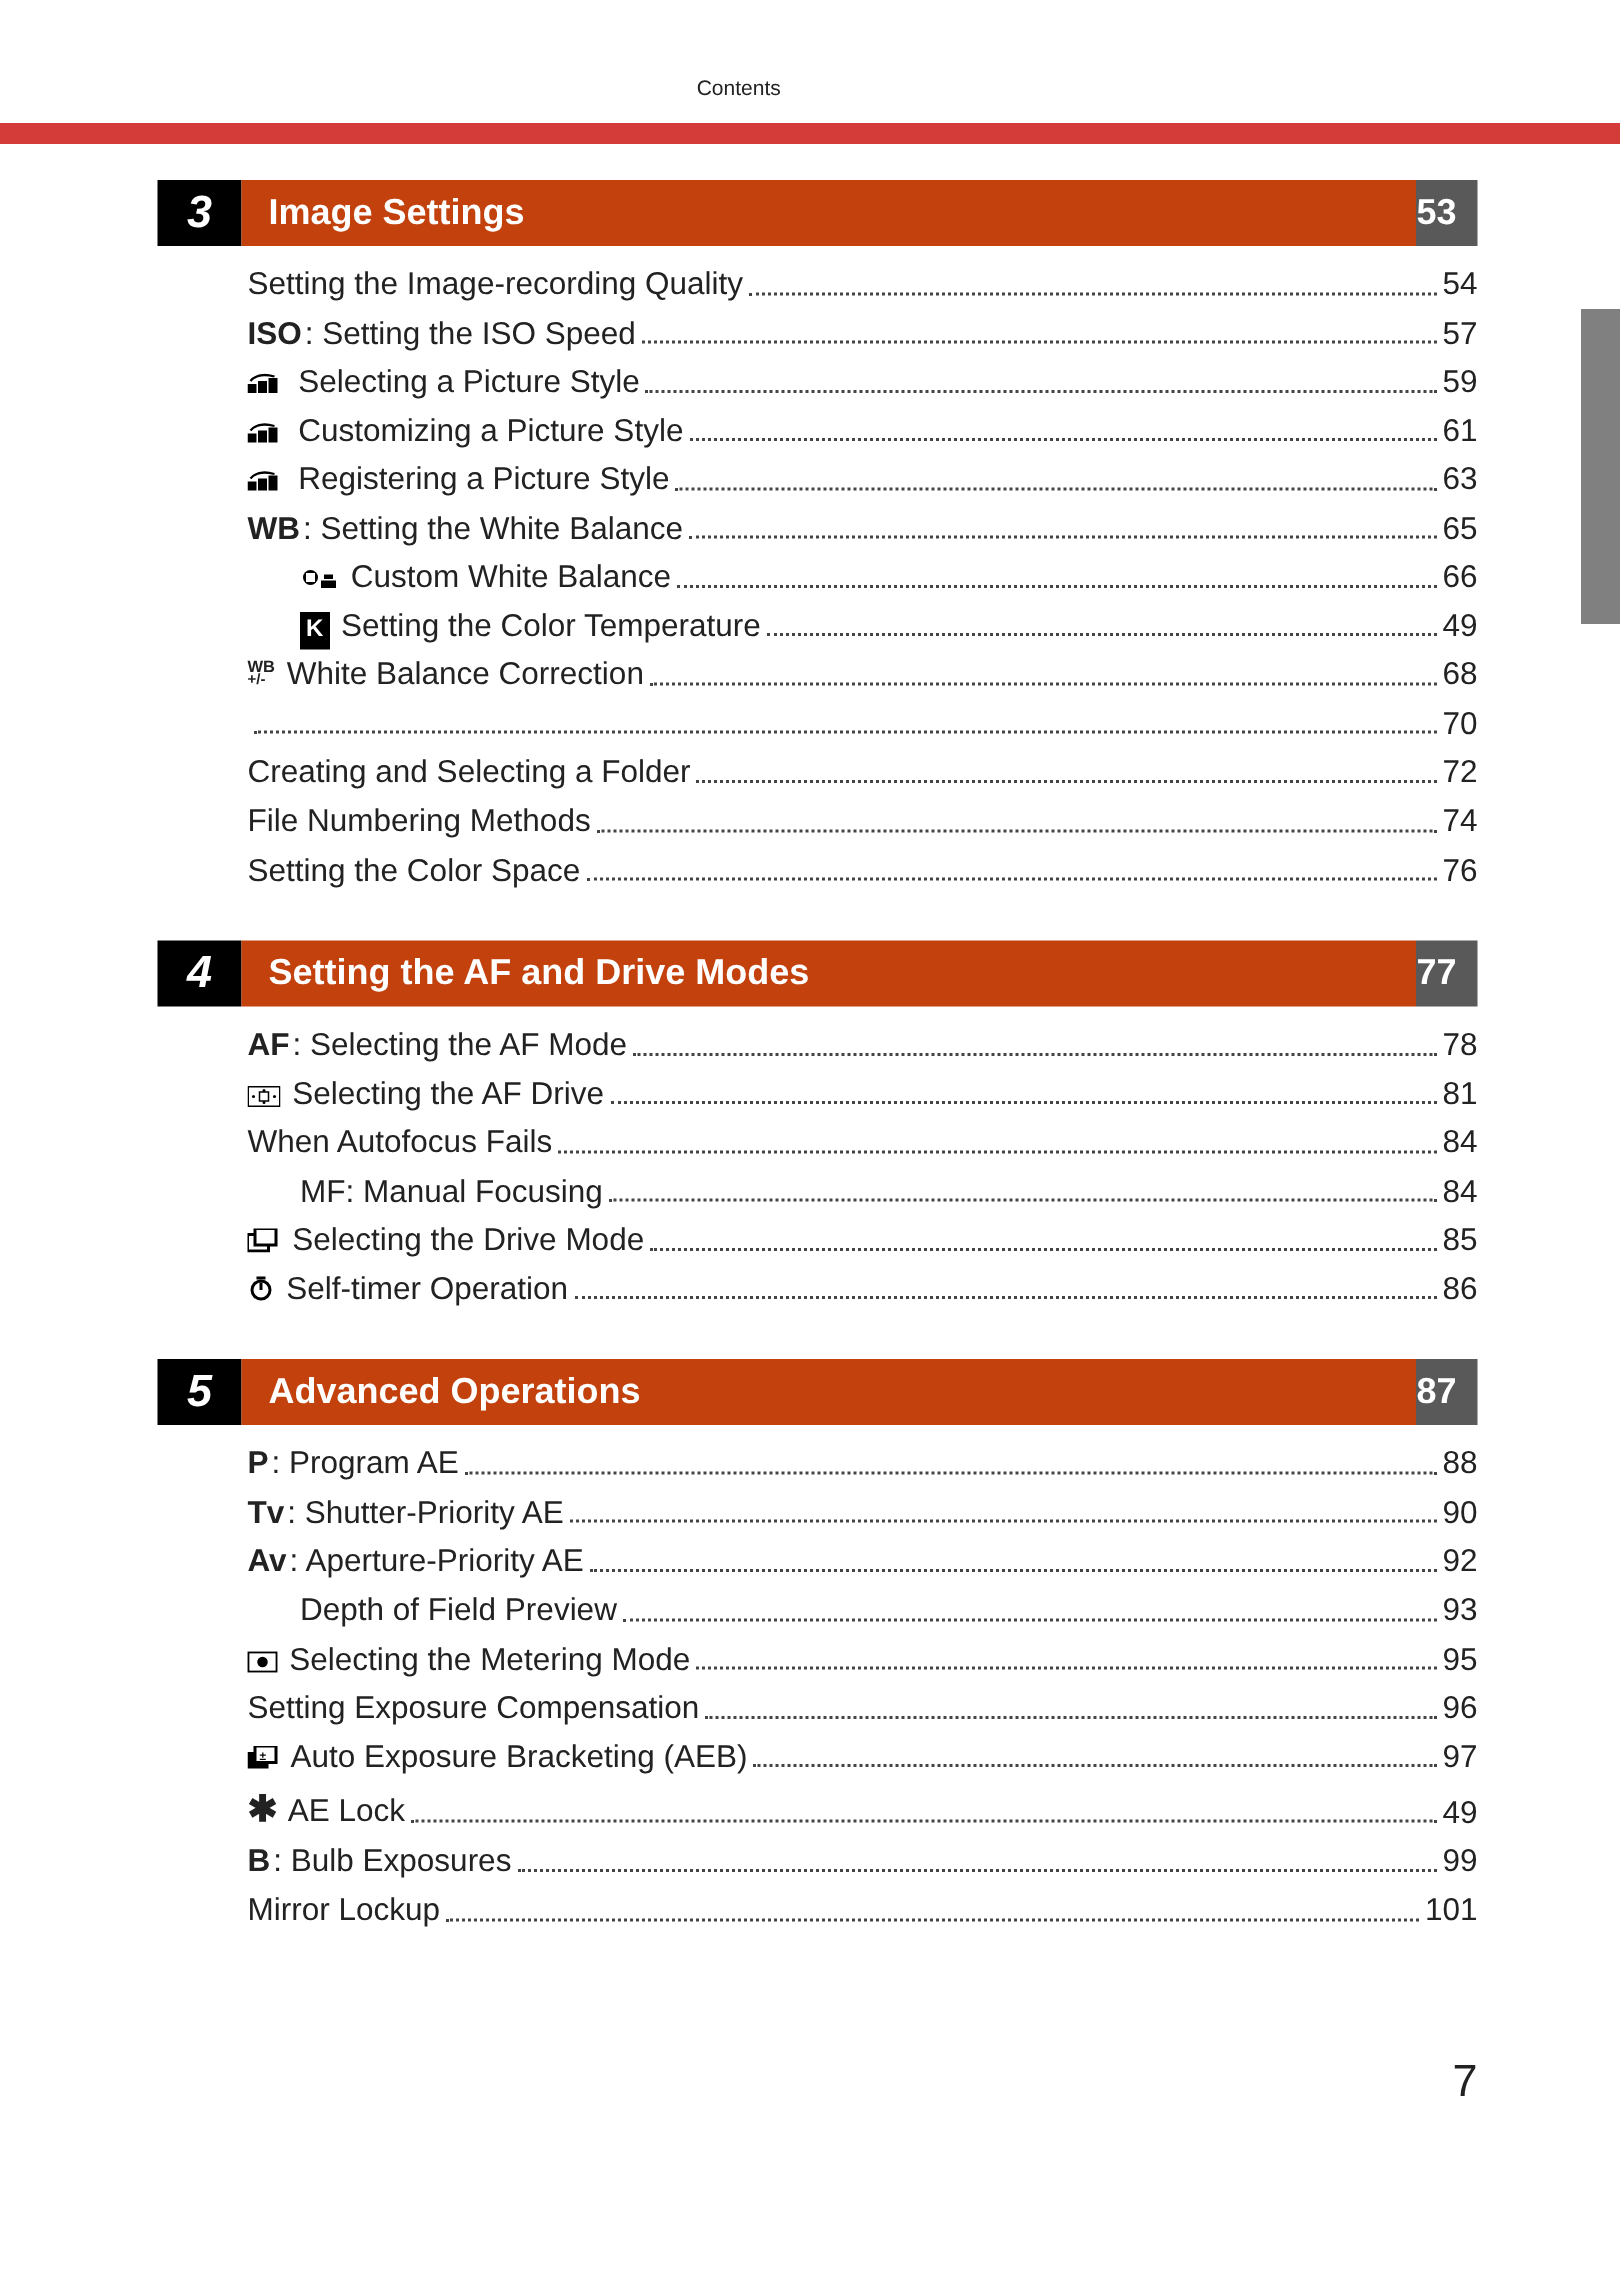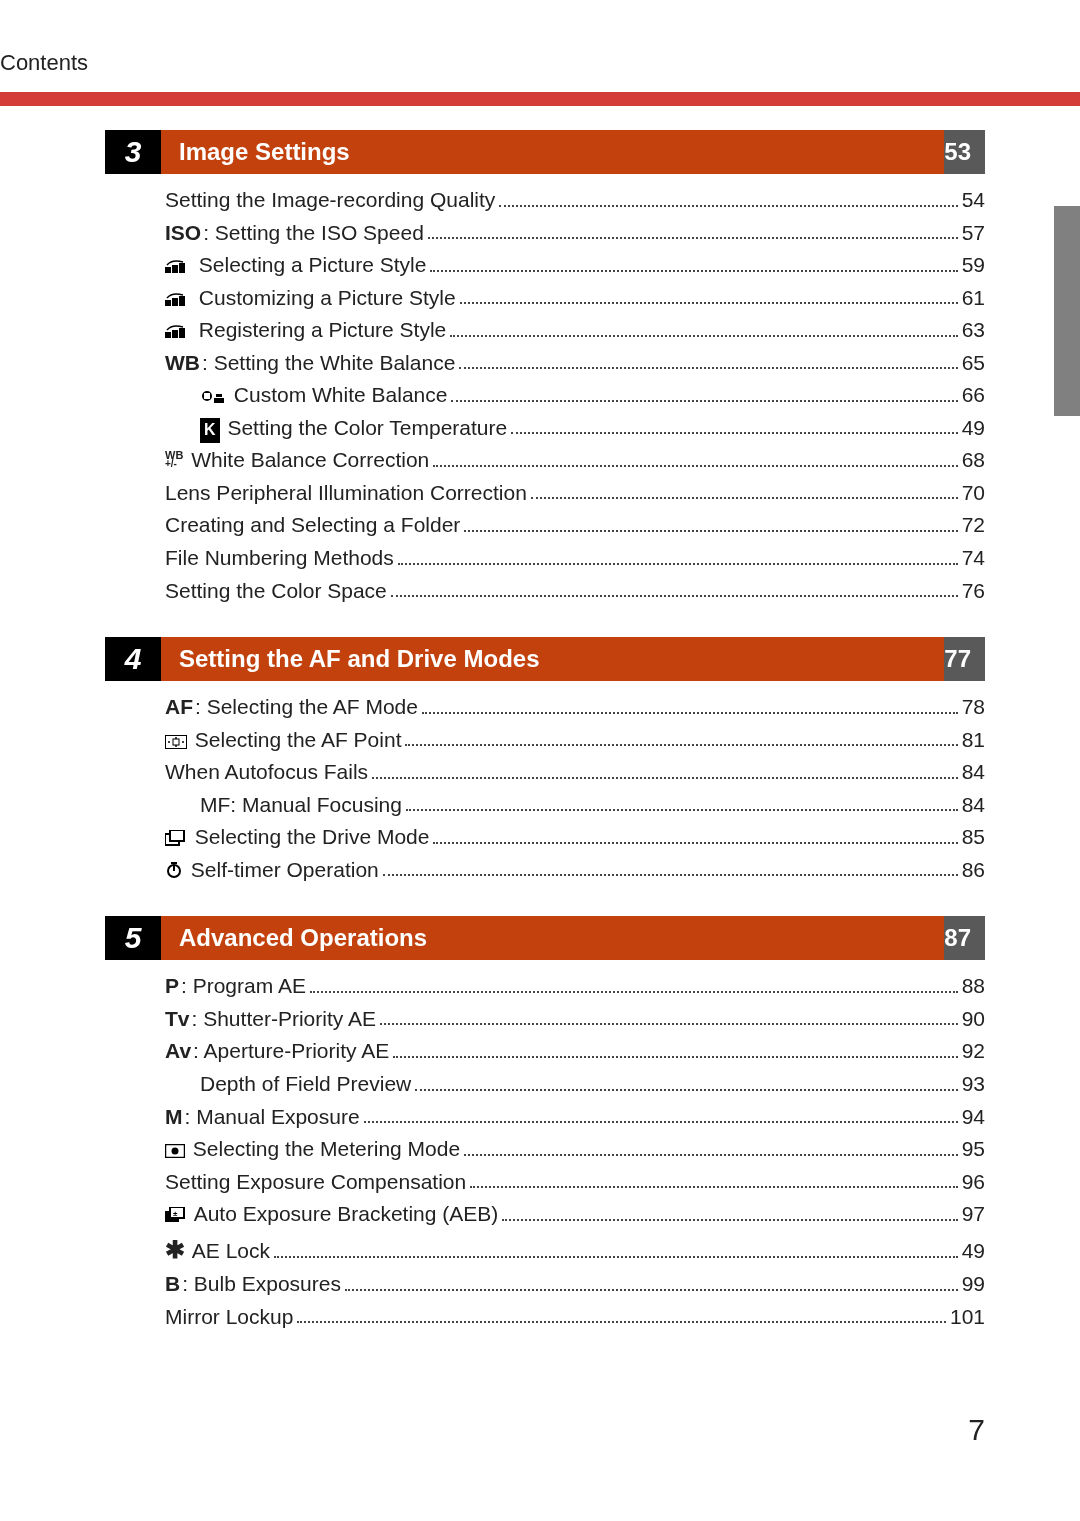--- a/index.html
+++ b/index.html
@@ -5,22 +5,22 @@
   body {
     margin: 0;
     padding: 0;
     background: #fff;
     font-family: Arial, Helvetica, sans-serif;
     color: #222;
     width: 1080px;
   }
   .header-area {
     padding: 50px 95px 10px 0;
-    text-align: left;
-    font-size: 22px;
+    text-align: center;
+    font-size: 14px;
   }
   .redbar {
     height: 14px;
     background: #d33c39;
     margin: 6px 0 24px 0;
     width: 100%;
   }
   .page-body {
     padding: 0 95px 30px 105px;
   }
@@ -182,21 +182,20 @@
           <span><span class="icon-slot"><span style="display:inline-block;background:#000;color:#fff;padding:0 4px;font-weight:bold;font-size:16px;">K</span></span><span> Setting the Color Temperature</span></span>
           <span class="leader"></span>
           <span class="pgnum">49</span>
         </div>
         <div class="toc-row indent-0">
           <span><span class="icon-slot"><span style="font-size:11px;font-weight:bold;line-height:8px;display:inline-block;">WB<br><span style="font-size:10px;">+/-</span></span></span><span> White Balance Correction</span></span>
           <span class="leader"></span>
           <span class="pgnum">68</span>
         </div>
         <div class="toc-row indent-0">
-          <span><span>Lens Peripheral Illumination Correction</span></span>
           <span class="leader"></span>
           <span class="pgnum">70</span>
         </div>
         <div class="toc-row indent-0">
           <span><span>Creating and Selecting a Folder</span></span>
           <span class="leader"></span>
           <span class="pgnum">72</span>
         </div>
         <div class="toc-row indent-0">
           <span><span>File Numbering Methods</span></span>
@@ -223,21 +222,21 @@
           <span class="pgnum">78</span>
         </div>
         <div class="toc-row indent-0">
           <span><span class="icon-slot"><svg class="ico" width="22" height="14">
                 <rect x="0.5" y="0.5" width="21" height="13" fill="none" stroke="#000"></rect>
                 <rect x="8" y="4" width="6" height="6" fill="none" stroke="#000"></rect>
                 <circle cx="4" cy="7" r="1" fill="#000"></circle>
                 <circle cx="18" cy="7" r="1" fill="#000"></circle>
                 <circle cx="11" cy="3" r="1" fill="#000"></circle>
                 <circle cx="11" cy="11" r="1" fill="#000"></circle>
-              </svg></span><span> Selecting the AF Point</span></span>
+              </svg></span><span> Selecting the AF Drive</span></span>
           <span class="leader"></span>
           <span class="pgnum">81</span>
         </div>
         <div class="toc-row indent-0">
           <span><span>When Autofocus Fails</span></span>
           <span class="leader"></span>
           <span class="pgnum">84</span>
         </div>
         <div class="toc-row indent-1">
           <span><span>MF: Manual Focusing</span></span>
@@ -284,25 +283,20 @@
           <span><span class="icon-slot bold">Av</span><span>: Aperture-Priority AE</span></span>
           <span class="leader"></span>
           <span class="pgnum">92</span>
         </div>
         <div class="toc-row indent-1">
           <span><span>Depth of Field Preview</span></span>
           <span class="leader"></span>
           <span class="pgnum">93</span>
         </div>
         <div class="toc-row indent-0">
-          <span><span class="icon-slot bold">M</span><span>: Manual Exposure</span></span>
-          <span class="leader"></span>
-          <span class="pgnum">94</span>
-        </div>
-        <div class="toc-row indent-0">
           <span><span class="icon-slot"><svg class="ico" width="20" height="14">
                 <rect x="0.5" y="0.5" width="19" height="13" fill="none" stroke="#000" stroke-width="1.5"></rect>
                 <circle cx="10" cy="7" r="3.5" fill="#000"></circle>
               </svg></span><span> Selecting the Metering Mode</span></span>
           <span class="leader"></span>
           <span class="pgnum">95</span>
         </div>
         <div class="toc-row indent-0">
           <span><span>Setting Exposure Compensation</span></span>
           <span class="leader"></span>

